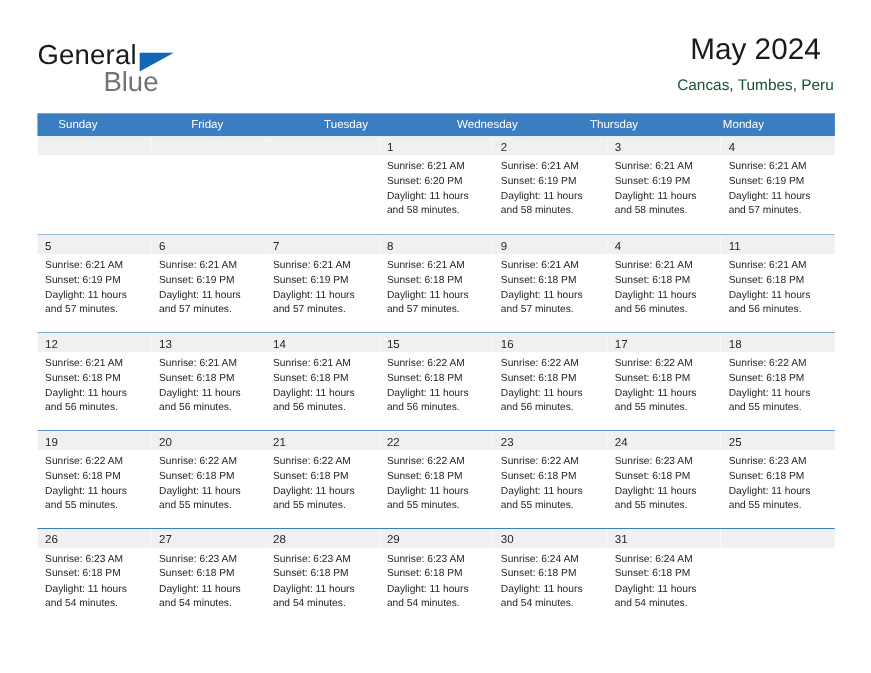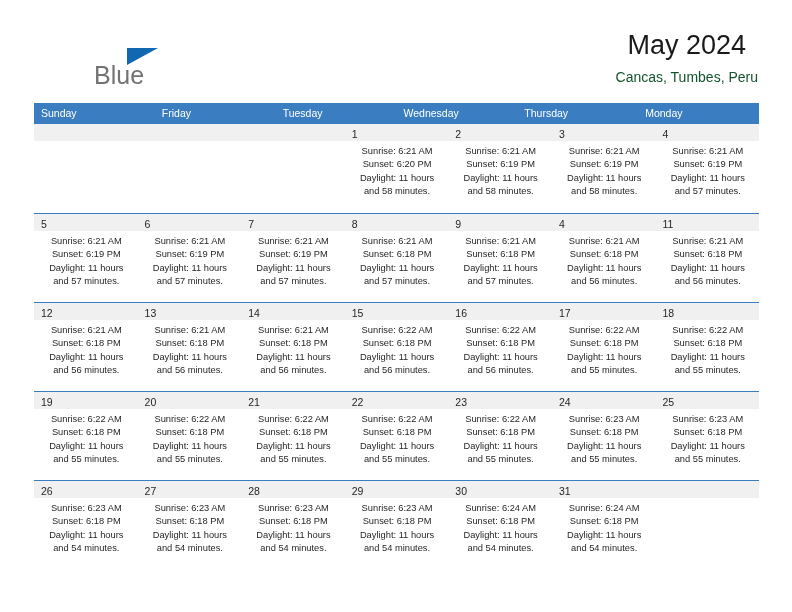--- a/index.html
+++ b/index.html
@@ -92,21 +92,21 @@
   .dow-row {
     display: flex;
     background: #3a7dc0;
     height: 21px;
   }
   .dow {
     flex: 1 1 0;
     color: #ffffff;
     font-size: 10.5px;
     line-height: 21px;
-    padding-left: 7px;
+    padding-left: 19px;
     box-sizing: border-box;
     white-space: nowrap;
     overflow: hidden;
   }
   .week {
     display: flex;
     border-top: 1.6px solid #3a7dc0;
     height: 89px;
     box-sizing: border-box;
   }
@@ -132,34 +132,34 @@
     color: #231f20;
   }
   .cell.empty .daynum-band {
     background: #f0f0f0;
   }
   .info {
     padding: 4px 6px 0 7px;
     font-size: 9.3px;
     line-height: 13.4px;
     color: #231f20;
-    text-align: center;
   }
   .info div {
     white-space: nowrap;
   }
 </style>
 </head>
 <body>
 
 <div class="page">
 
   <div class="header">
 
     <div class="logo">
+      <span class="logo-general">General</span>
       <span class="logo-tri"></span>
       <span class="logo-blue">Blue</span>
     </div>
 
     <div class="title-wrap">
       <div class="cal-title">May 2024</div>
       <div class="cal-subtitle">Cancas, Tumbes, Peru</div>
     </div>
 
   </div>

